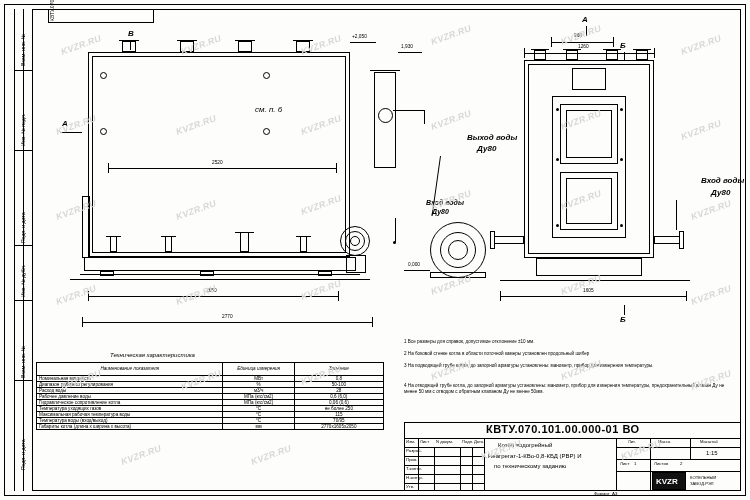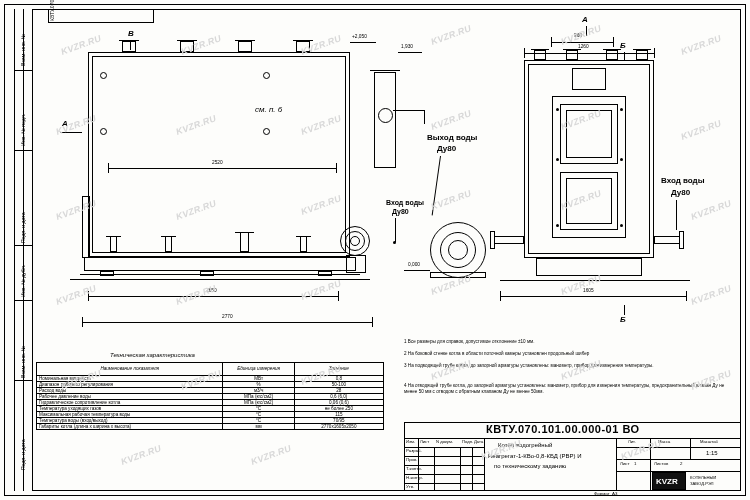--- a/index.html
+++ b/index.html
@@ -10,21 +10,21 @@
   .box{position:absolute;border:1px solid #000;box-sizing:border-box;}
   .t{position:absolute;white-space:pre;font-size:5.2px;line-height:1.05;}
   .t.i{font-style:italic;}
   .t.b{font-weight:bold;}
   .rot{transform-origin:0 0;transform:rotate(-90deg);}
   .wm{position:absolute;color:#d8d8d8;font-size:9px;font-weight:bold;font-style:italic;transform:rotate(-20deg);pointer-events:none;letter-spacing:.3px;}
   .dot{position:absolute;border-radius:50%;background:#000;}
   .circ{position:absolute;border:1px solid #000;border-radius:50%;box-sizing:border-box;}
   table{border-collapse:collapse;}
   .tbl td{border:1px solid #000;font-size:4.6px;padding:0 2px;line-height:1.1;}
-  .lbl{position:absolute;font-size:5.4px;white-space:pre;}
+  .lbl{position:absolute;font-size:5.4px;font-style:italic;white-space:pre;margin-left:40px;}
   .num{position:absolute;font-size:4.8px;white-space:pre;}
 </style>
 </head>
 <body>
 
 <div id="sheet">
 
   <div class="box" style="left:4px;top:4px;width:742px;height:492px;"></div>
   <div class="box" style="left:32px;top:9px;width:709px;height:482px;border-width:1.6px;"></div>
 

